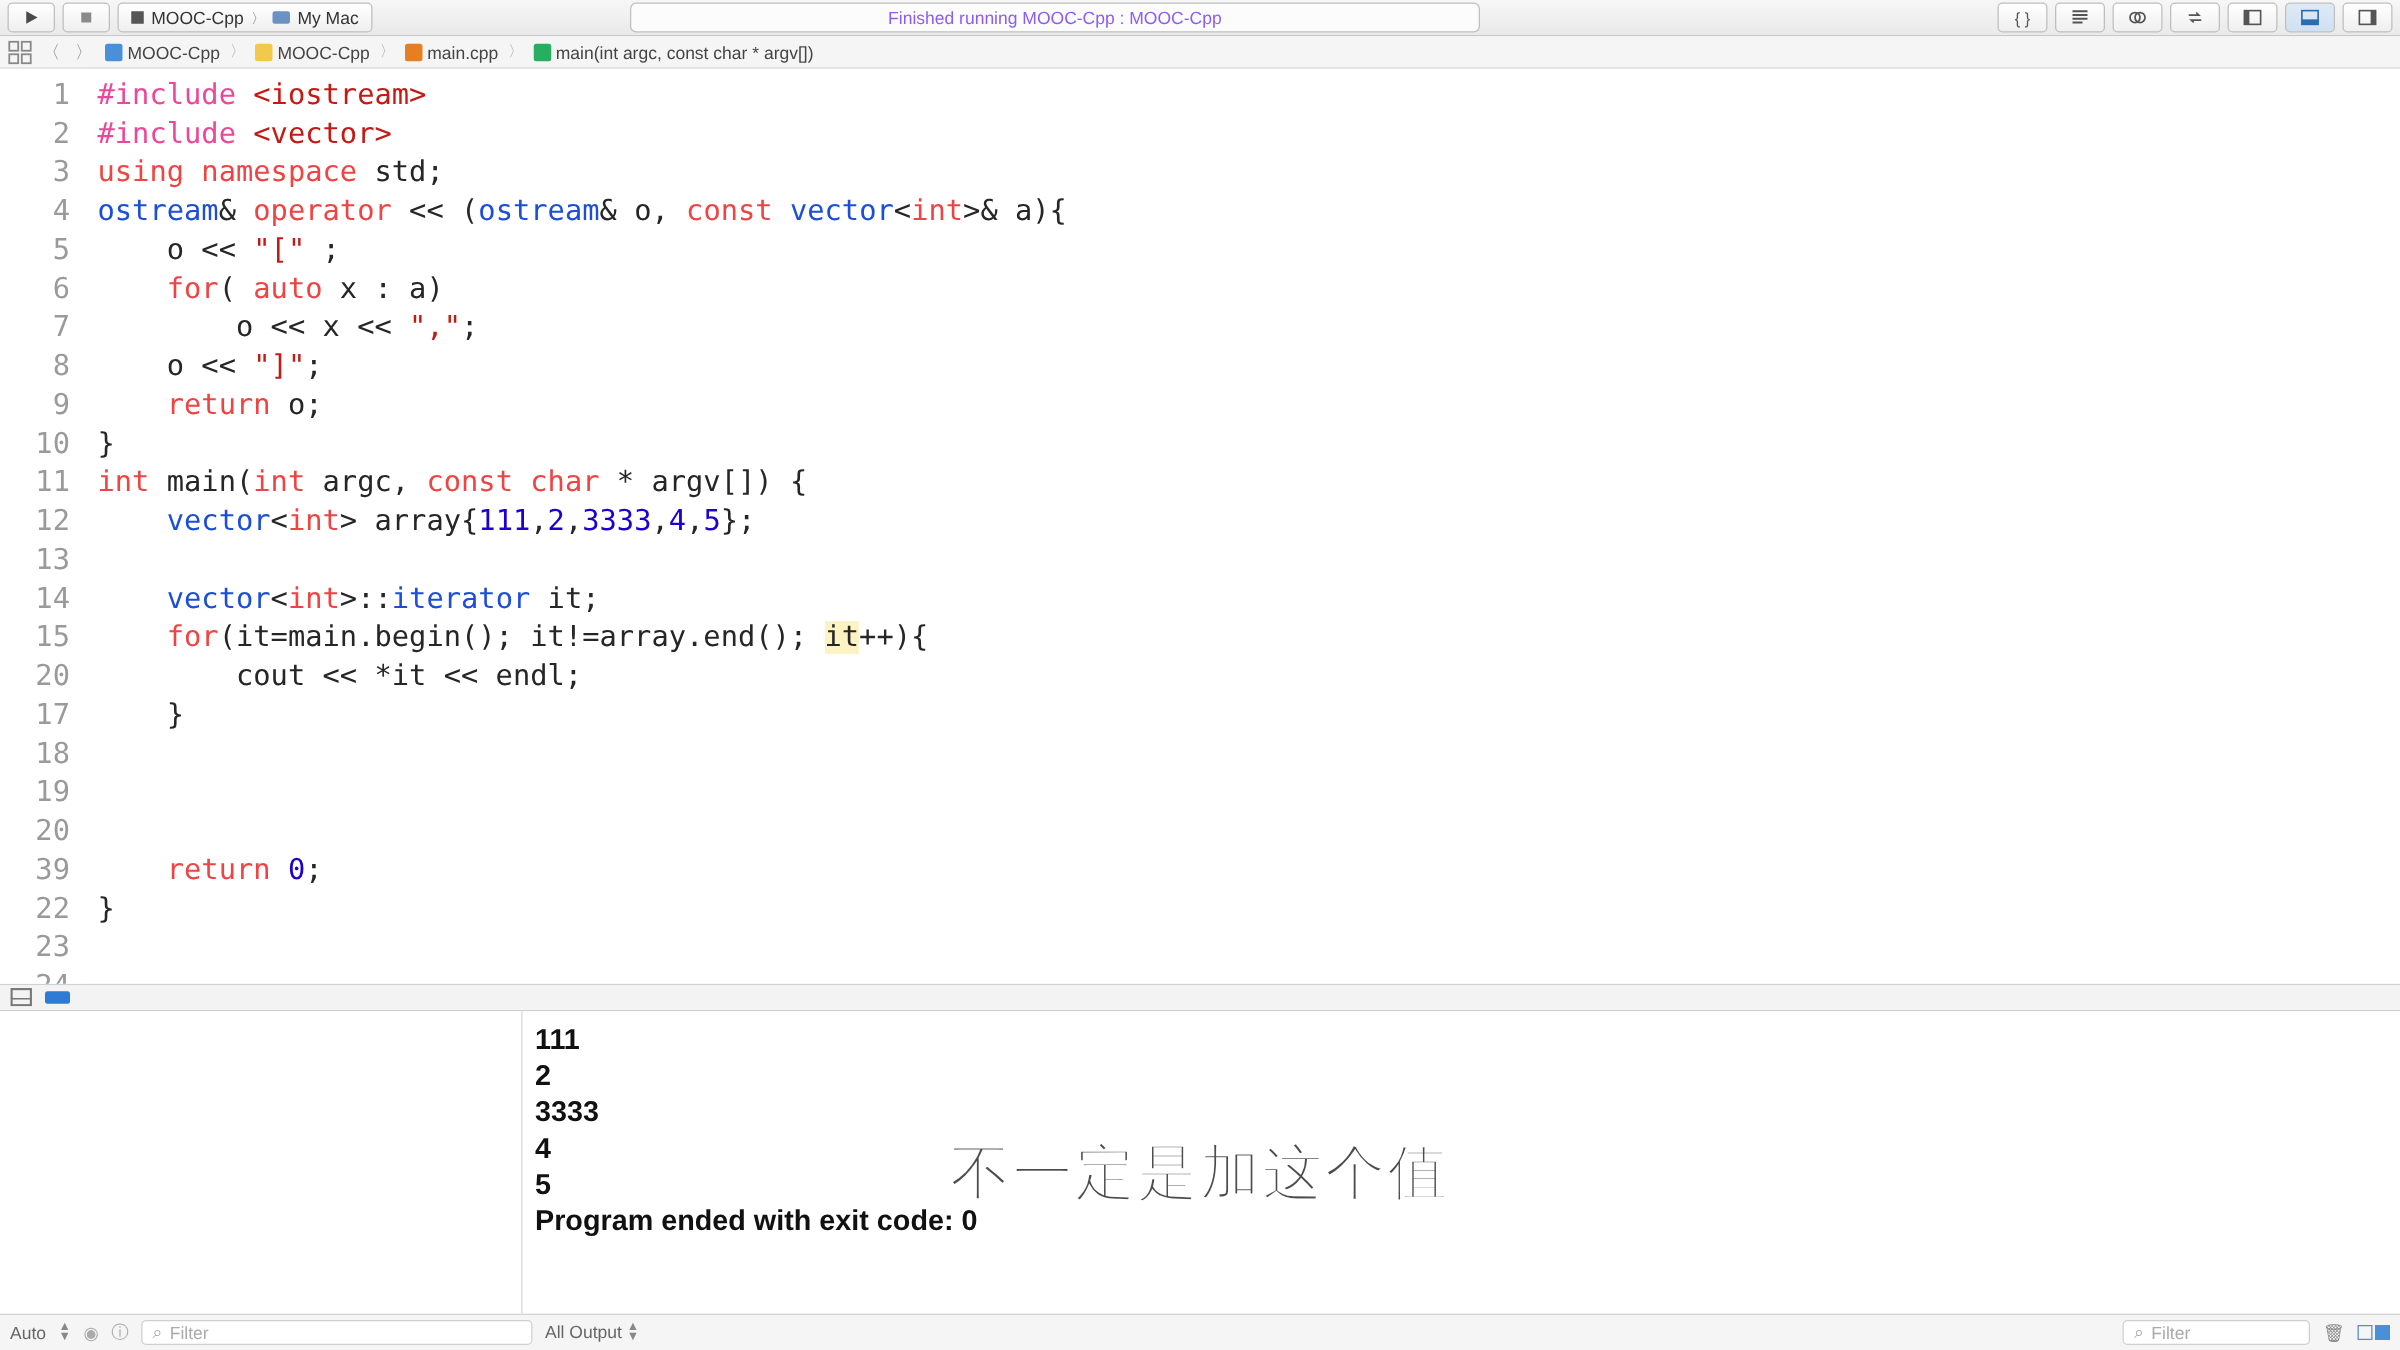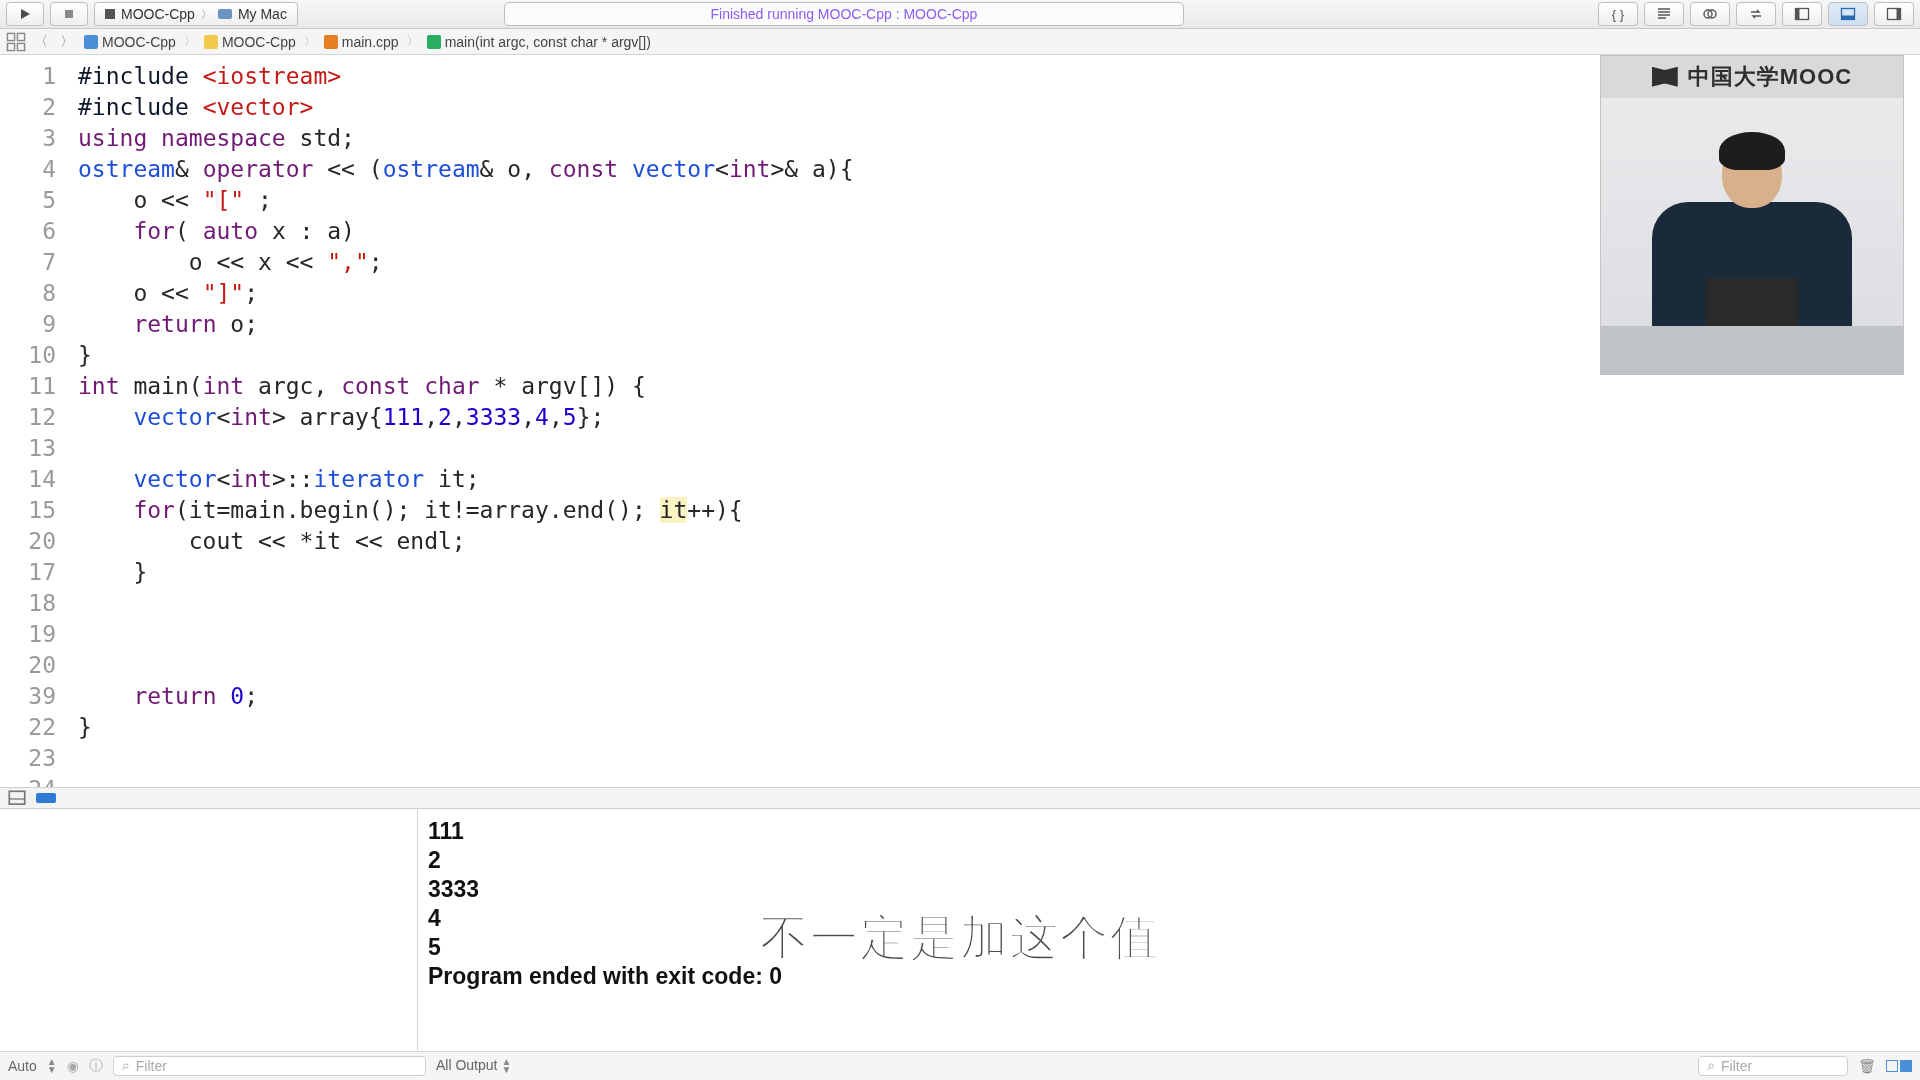--- a/index.html
+++ b/index.html
@@ -119,22 +119,22 @@
   }
   .code {
     flex: 1;
     padding: 6px 0 0 10px;
     font-family: Menlo, Consolas, monospace;
     font-size: 23px;
     line-height: 31px;
     white-space: pre;
     color: #262626;
   }
-  .kw   { color: #701a75; }      
-  .pp   { color: #0f172a; }      
+  .kw   { color: #ef4444; }      
+  .pp   { color: #ec4899; }      
   .inc  { color: #c41a16; }      
   .ty   { color: #1d4ed8; }      
   .num  { color: #1c00cf; }      
   .str  { color: #c41a16; }      
   .hl   { background: #fbf3c1; } 
 
   
   .pip {
     position: absolute;
     top: 0;
@@ -390,33 +390,20 @@
 <span>        cout &lt;&lt; *it &lt;&lt; endl;</span>
 <span>    }</span>
 <span></span>
 <span></span>
 <span></span>
 <span>    </span><span class="kw">return </span><span class="num">0</span><span>;</span>
 <span>}</span>
 <span></span>
 <span></span></div>
 
-  <div class="pip">
-    <div class="mooc-logo">
-      <span class="book"></span>
-      <span>中国大学MOOC</span>
-    </div>
-    <div class="person">
-      <div class="body"></div>
-      <div class="head"></div>
-      <div class="hair"></div>
-      <div class="lap"></div>
-      <div class="desk"></div>
-    </div>
-  </div>
 </div>
 
 <div class="debugbar">
   <div class="di">
     <svg viewBox="0 0 14 12">
         <rect x="1" y="1" width="12" height="10" fill="none" stroke="#777" stroke-width="1.3"></rect>
         <path d="M1 7h12" stroke="#777"></path>
       </svg>
   </div>
   <div class="tag"></div>

